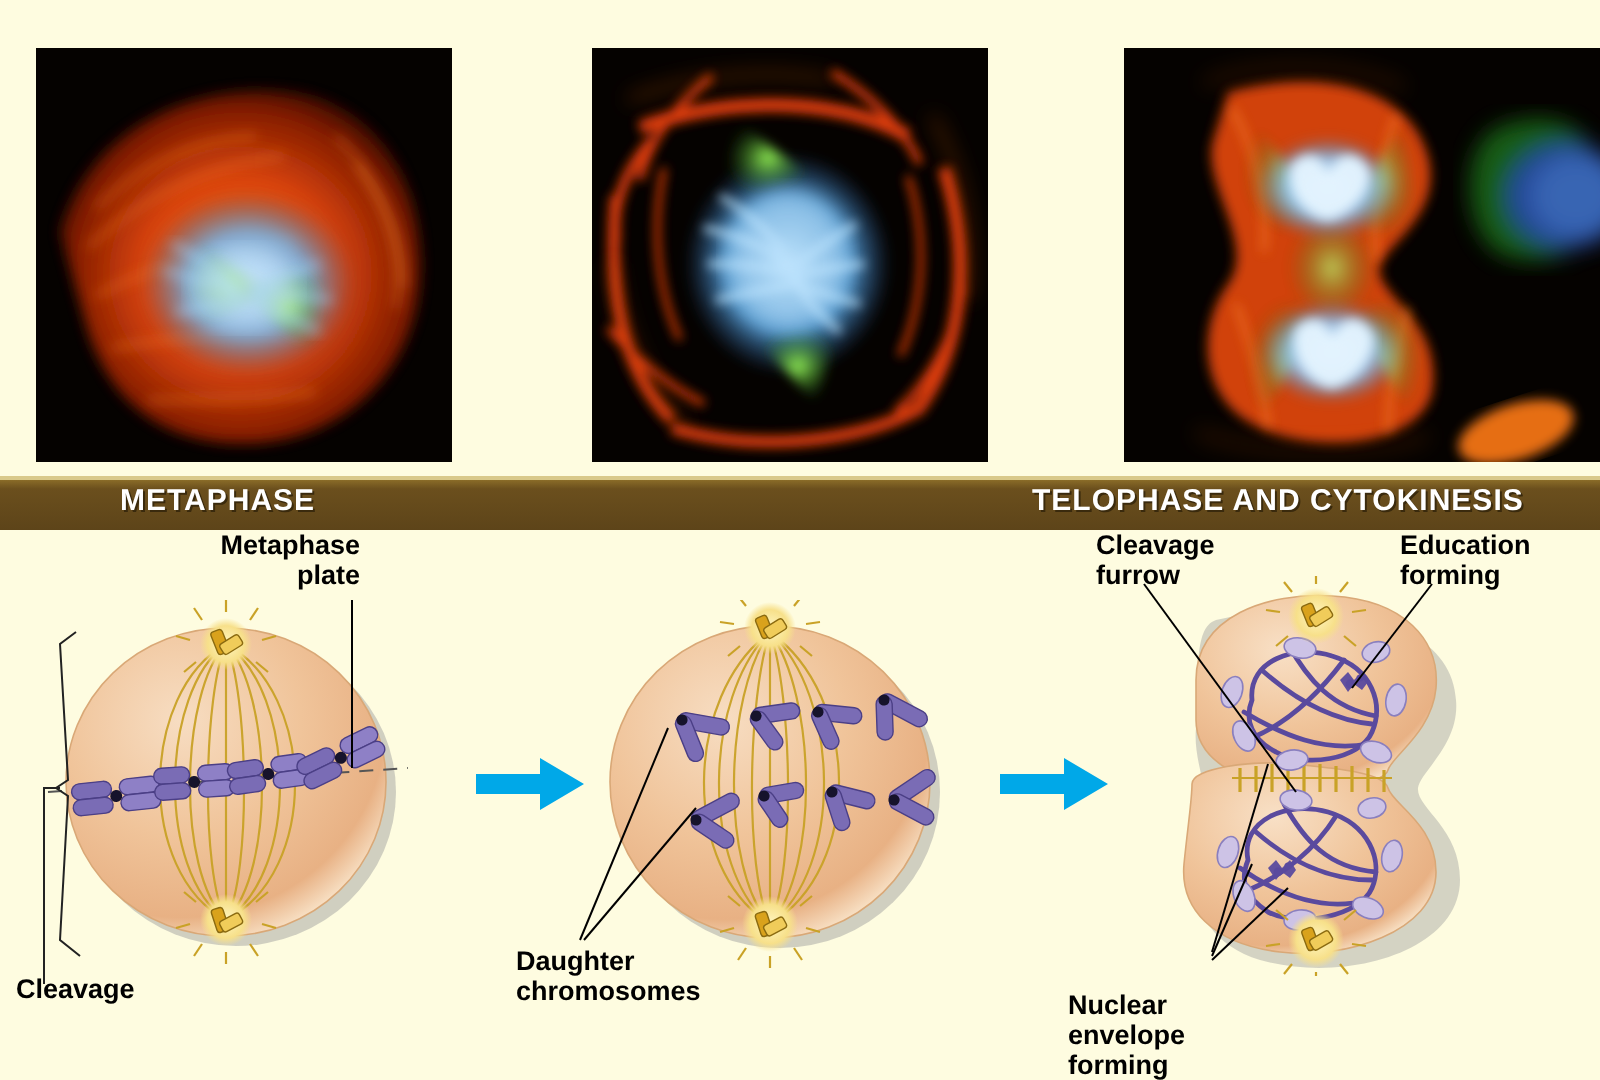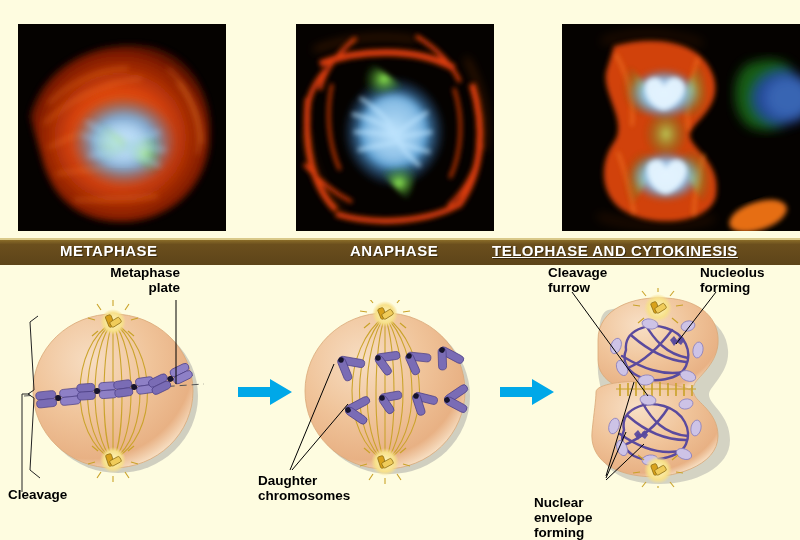--- a/index.html
+++ b/index.html
@@ -210,22 +210,21 @@
       <ellipse cx="196" cy="192" rx="30" ry="14" fill="#ff7a18" filter="url(#m3blur)" opacity="0.9" transform="rotate(-18 196 192)"></ellipse>
       <g filter="url(#m3blur4)" opacity="0.4" stroke="#ff6a10" fill="none" stroke-width="2">
         <path d="M40 18 C70 6 112 8 140 20"></path>
           <path d="M36 192 C70 204 120 204 152 194"></path>
       </g>
     </svg>
   </div>
 
   <div id="banner"></div>
   <div class="banner-label" style="left:60px;">METAPHASE</div>
-  <div class="banner-label" style="left:350px;">ANAPHASE</div>
-  <div class="banner-label" style="left:492px;text-decoration:underline;">TELOPHASE AND CYTOKINESIS</div>
+  <div class="banner-label" style="left:516px;">TELOPHASE AND CYTOKINESIS</div>
 
   <div style="position:absolute;left:18px;top:300px;width:195px;height:185px;">
     <svg width="195" height="185" viewBox="0 0 195 185">
       <defs>
         <radialGradient id="cellA" cx="36%" cy="30%" r="78%">
           <stop offset="0%" stop-color="#f7ddc2"></stop>
           <stop offset="48%" stop-color="#f0c49a"></stop>
           <stop offset="82%" stop-color="#e8b184"></stop>
           <stop offset="100%" stop-color="#fdf0da"></stop>
         </radialGradient>
@@ -577,21 +576,21 @@
     <span>Cleavage</span><br>
     <span>furrow</span>
   </div>
 
   <div class="lbl" style="left:258px;top:473px;">
     <span>Daughter</span><br>
     <span>chromosomes</span>
   </div>
 
   <div class="lbl" style="left:700px;top:265px;">
-    <span>Nucleolus</span><br>
+    <span>Education</span><br>
     <span>forming</span>
   </div>
 
   <div class="lbl" style="left:534px;top:466px;margin-top:29px;">
     <span>Nuclear</span><br>
     <span>envelope</span><br>
     <span>forming</span>
   </div>
 
 

